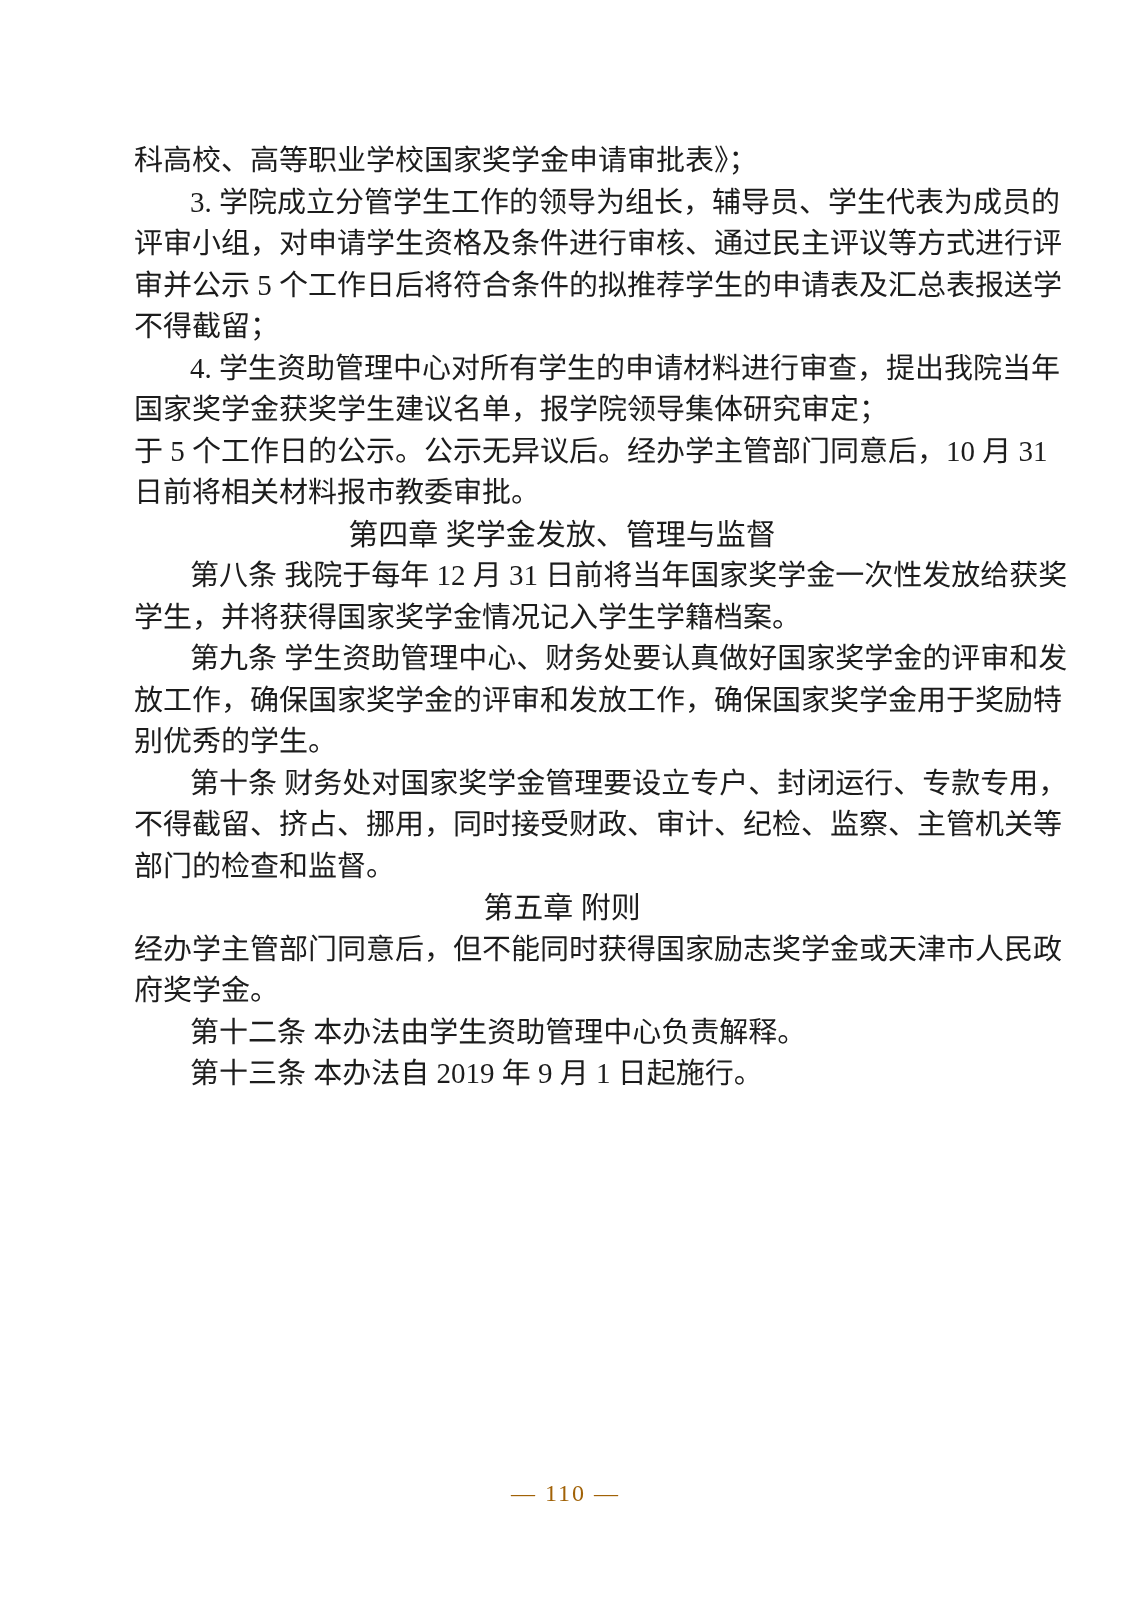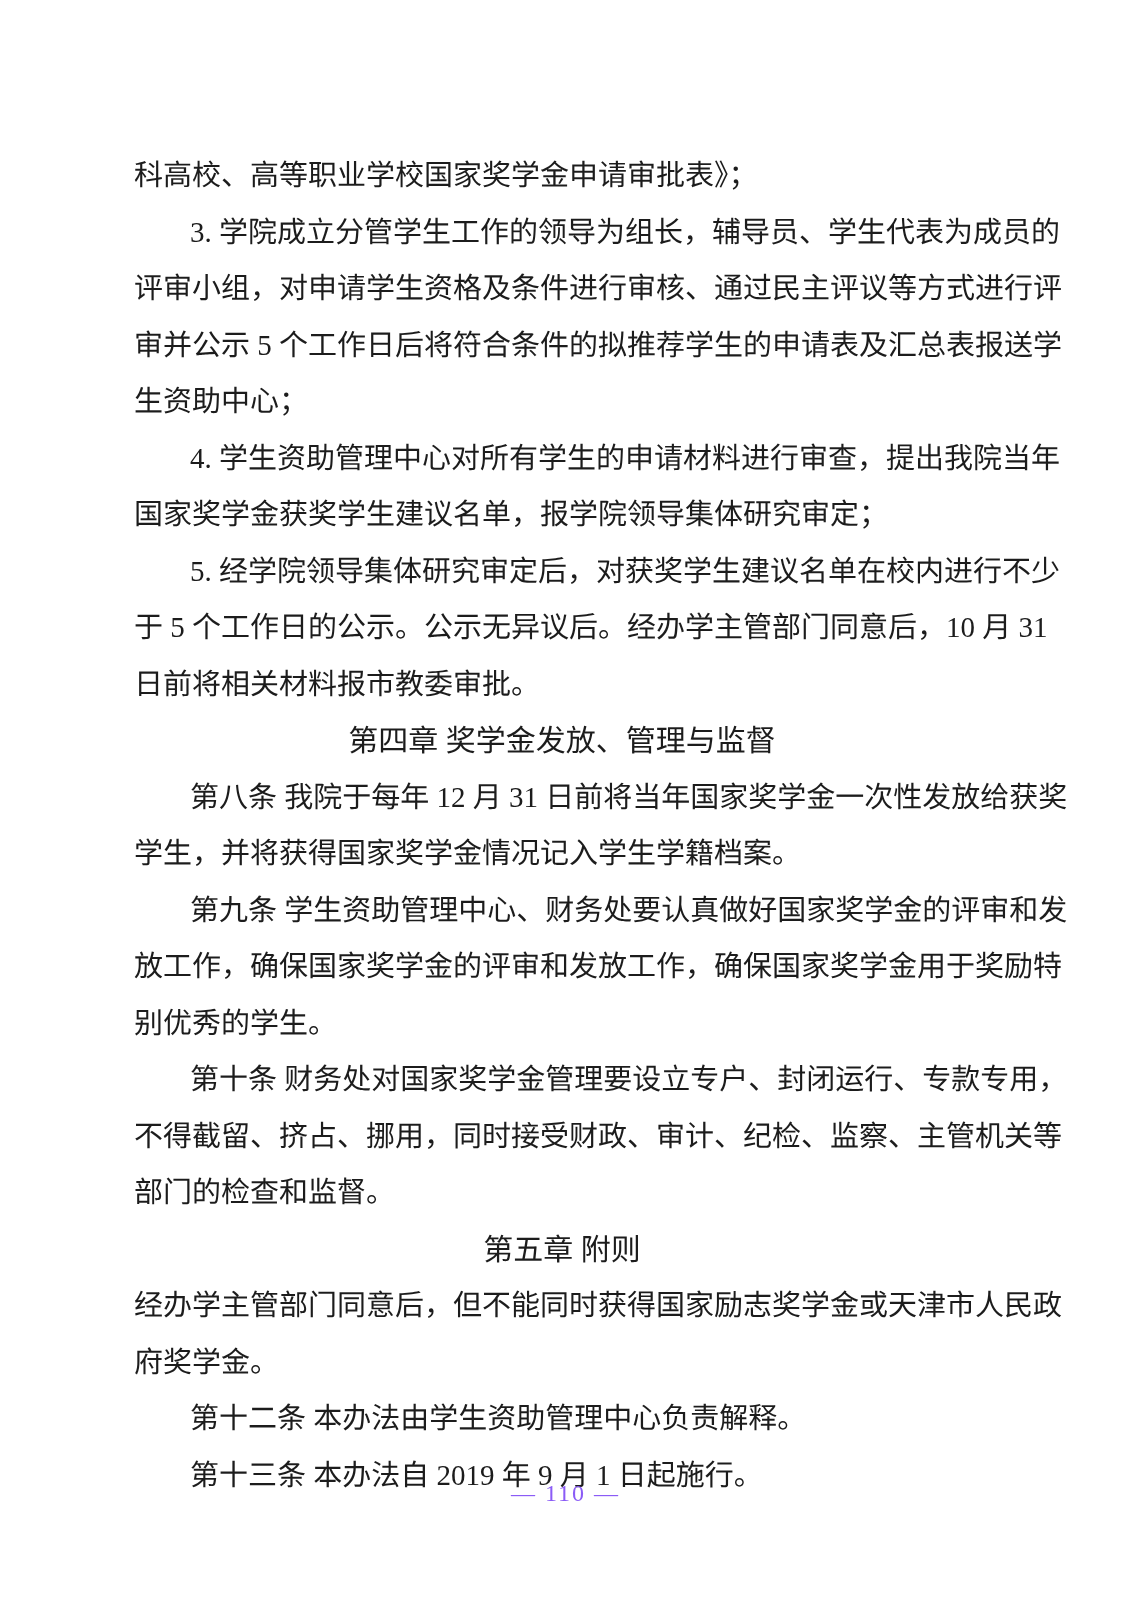--- a/index.html
+++ b/index.html
@@ -24,21 +24,20 @@
   }
   .line {
     font-size: 29px;
     line-height: 41.5px;
     height: 41.5px;
     white-space: nowrap;
     text-align: justify;
     text-align-last: justify;
     text-justify: inter-character;
     overflow: visible;
-    margin-top: 15px;
   }
   .line.mid, .line.start {
     text-align: justify;
     text-align-last: justify;
   }
   .line.end, .line.start-end {
     text-align: left;
     text-align-last: left;
   }
   .line.start, .line.start-end {
@@ -54,37 +53,36 @@
   .line b {
     font-weight: 400;
   }
   .footer {
     position: absolute;
     left: 0;
     top: 1480px;
     width: 100%;
     text-align: center;
     font-size: 24px;
-    color: #8b5cf6;
+    color: #a16207;
     letter-spacing: 2px;
   }
 </style>
 </head>
 <body>
 
 <div class="page">
   <div class="text-block" id="text-block">
       <div class="line end">科高校、高等职业学校国家奖学金申请审批表》；</div>
       <div class="line start">3. 学院成立分管学生工作的领导为组长，辅导员、学生代表为成员的</div>
       <div class="line mid">评审小组，对申请学生资格及条件进行审核、通过民主评议等方式进行评</div>
       <div class="line mid">审并公示 5 个工作日后将符合条件的拟推荐学生的申请表及汇总表报送学</div>
-      <div class="line end">生资助中心；</div>
+      <div class="line end">不得截留；</div>
       <div class="line start">4. 学生资助管理中心对所有学生的申请材料进行审查，提出我院当年</div>
       <div class="line end">国家奖学金获奖学生建议名单，报学院领导集体研究审定；</div>
-      <div class="line start">5. 经学院领导集体研究审定后，对获奖学生建议名单在校内进行不少</div>
       <div class="line mid">于 5 个工作日的公示。公示无异议后。经办学主管部门同意后，10 月 31</div>
       <div class="line end">日前将相关材料报市教委审批。</div>
       <div class="line heading">第四章 奖学金发放、管理与监督</div>
       <div class="line start"><b>第八条</b> 我院于每年 12 月 31 日前将当年国家奖学金一次性发放给获奖</div>
       <div class="line end">学生，并将获得国家奖学金情况记入学生学籍档案。</div>
       <div class="line start"><b>第九条</b> 学生资助管理中心、财务处要认真做好国家奖学金的评审和发</div>
       <div class="line mid">放工作，确保国家奖学金的评审和发放工作，确保国家奖学金用于奖励特</div>
       <div class="line end">别优秀的学生。</div>
       <div class="line start"><b>第十条</b> 财务处对国家奖学金管理要设立专户、封闭运行、专款专用，</div>
       <div class="line mid">不得截留、挤占、挪用，同时接受财政、审计、纪检、监察、主管机关等</div>

